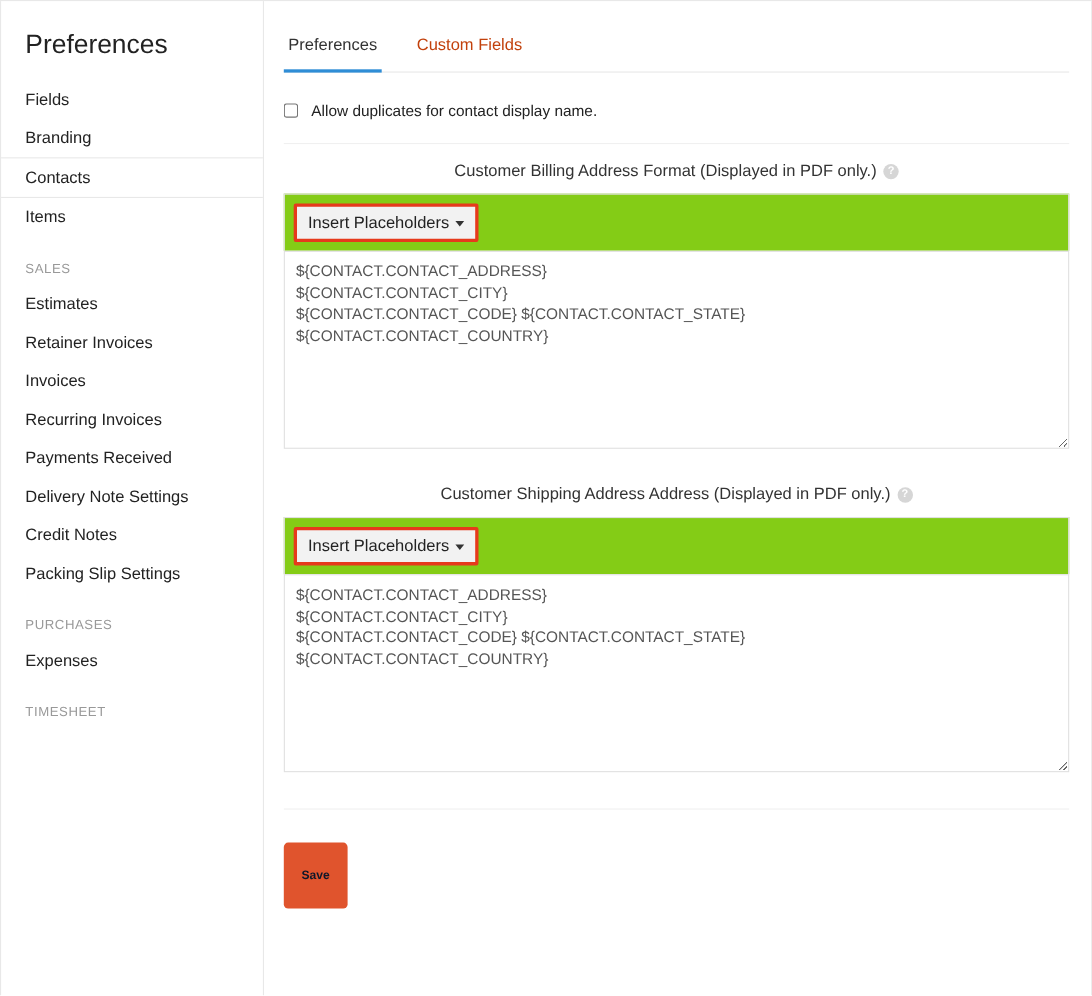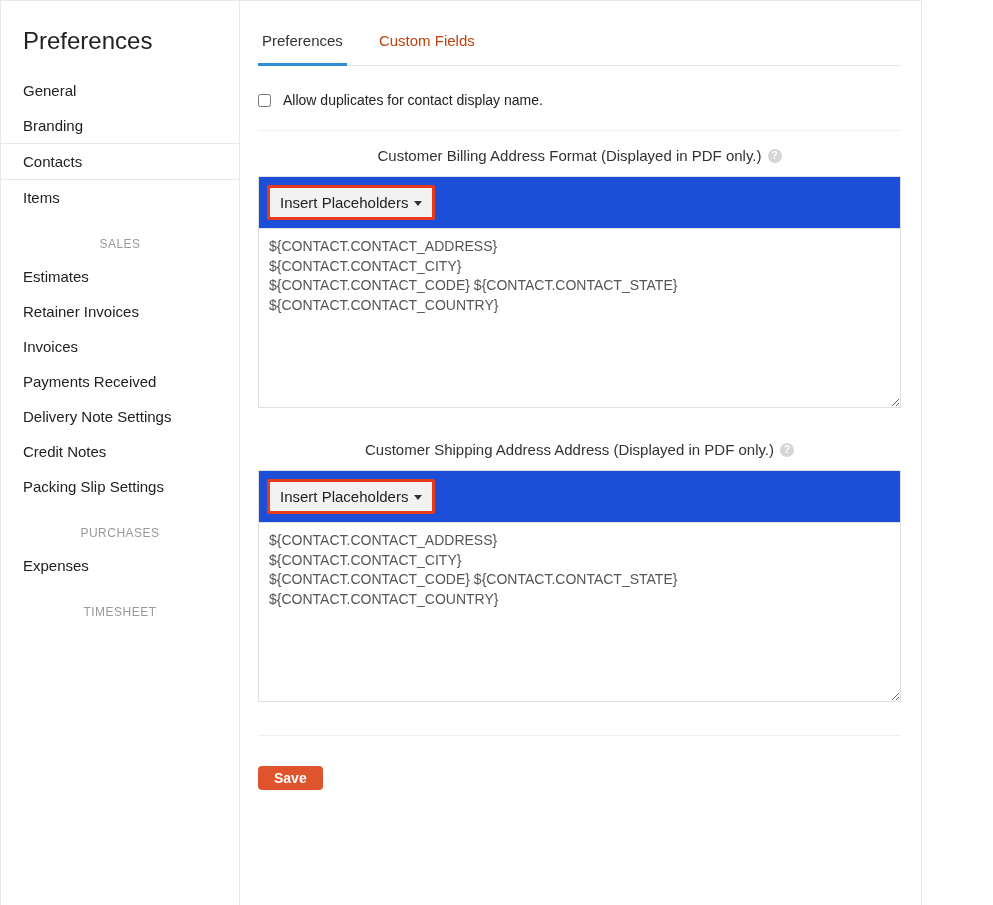--- a/index.html
+++ b/index.html
@@ -5,21 +5,21 @@
   * { box-sizing: border-box; margin: 0; padding: 0; }
   html, body { height: 100%; }
   body {
     font-family: -apple-system, BlinkMacSystemFont, "Segoe UI", Helvetica, Arial, sans-serif;
     font-size: 14px;
     color: #222;
     background: #fff;
   }
   .app {
     display: flex;
-    width: 922px;
+    width: 993px;
     min-height: 905px;
     border-top: 1px solid #e8e8e8;
   }
   
   .sidebar {
     width: 240px;
     border-left: 1px solid #e8e8e8;
     border-right: 1px solid #e8e8e8;
     padding-bottom: 40px;
   }
@@ -39,21 +39,20 @@
   .nav-item.active {
     border-top: 1px solid #e8e8e8;
     border-bottom: 1px solid #e8e8e8;
   }
   .nav-section {
     padding: 22px 22px 8px 22px;
     font-size: 12px;
     letter-spacing: 0.5px;
     color: #999;
     font-weight: 500;
-    text-align: center;
   }
   
   .main {
     flex: 1;
     padding: 0 0 40px 18px;
     border-right: 1px solid #e8e8e8;
   }
   .tabs {
     display: flex;
     border-bottom: 1px solid #e8e8e8;
@@ -106,21 +105,21 @@
     background: #d6d6d6;
     color: #fff;
     font-size: 10px;
     font-weight: bold;
     cursor: default;
   }
   .format-block {
     margin-bottom: 30px;
   }
   .dropdown-bar {
-    background: #1d4ed8;
+    background: #84cc16;
     border: 1px solid #e0e0e0;
     border-bottom: none;
     padding: 8px 8px;
   }
   .dropdown-btn {
     display: inline-flex;
     align-items: center;
     gap: 6px;
     padding: 6px 10px;
     font-size: 15px;
@@ -149,47 +148,48 @@
     line-height: 1.4;
     outline: none;
   }
   .save-row {
     border-top: 1px solid #f0f0f0;
     padding-top: 30px;
     margin-top: 30px;
   }
   .save-btn {
     background: #e0542d;
-    color: #ffffff;
+    color: #0f172a;
     border: none;
-    padding: 4px 16px;
-    font-size: 14px;
+    padding: 24px 16px;
+    font-size: 11px;
     font-weight: 600;
     border-radius: 4px;
     cursor: pointer;
   }
 </style>
 </head>
 <body>
 
 <div class="app">
 
   <aside class="sidebar">
     <h1 class="sidebar-title">Preferences</h1>
     <div id="sidebar-top">
-        <div class="nav-item">General</div>
+        <div class="nav-item">Fields</div>
         <div class="nav-item">Branding</div>
         <div class="nav-item active">Contacts</div>
         <div class="nav-item">Items</div>
       </div>
     <div id="sidebar-sections">
         <div class="nav-section">SALES</div>
         <div class="nav-item">Estimates</div>
         <div class="nav-item">Retainer Invoices</div>
         <div class="nav-item">Invoices</div>
+        <div class="nav-item">Recurring Invoices</div>
         <div class="nav-item">Payments Received</div>
         <div class="nav-item">Delivery Note Settings</div>
         <div class="nav-item">Credit Notes</div>
         <div class="nav-item">Packing Slip Settings</div>
         <div class="nav-section">PURCHASES</div>
         <div class="nav-item">Expenses</div>
         <div class="nav-section">TIMESHEET</div>
       </div>
   </aside>
 

